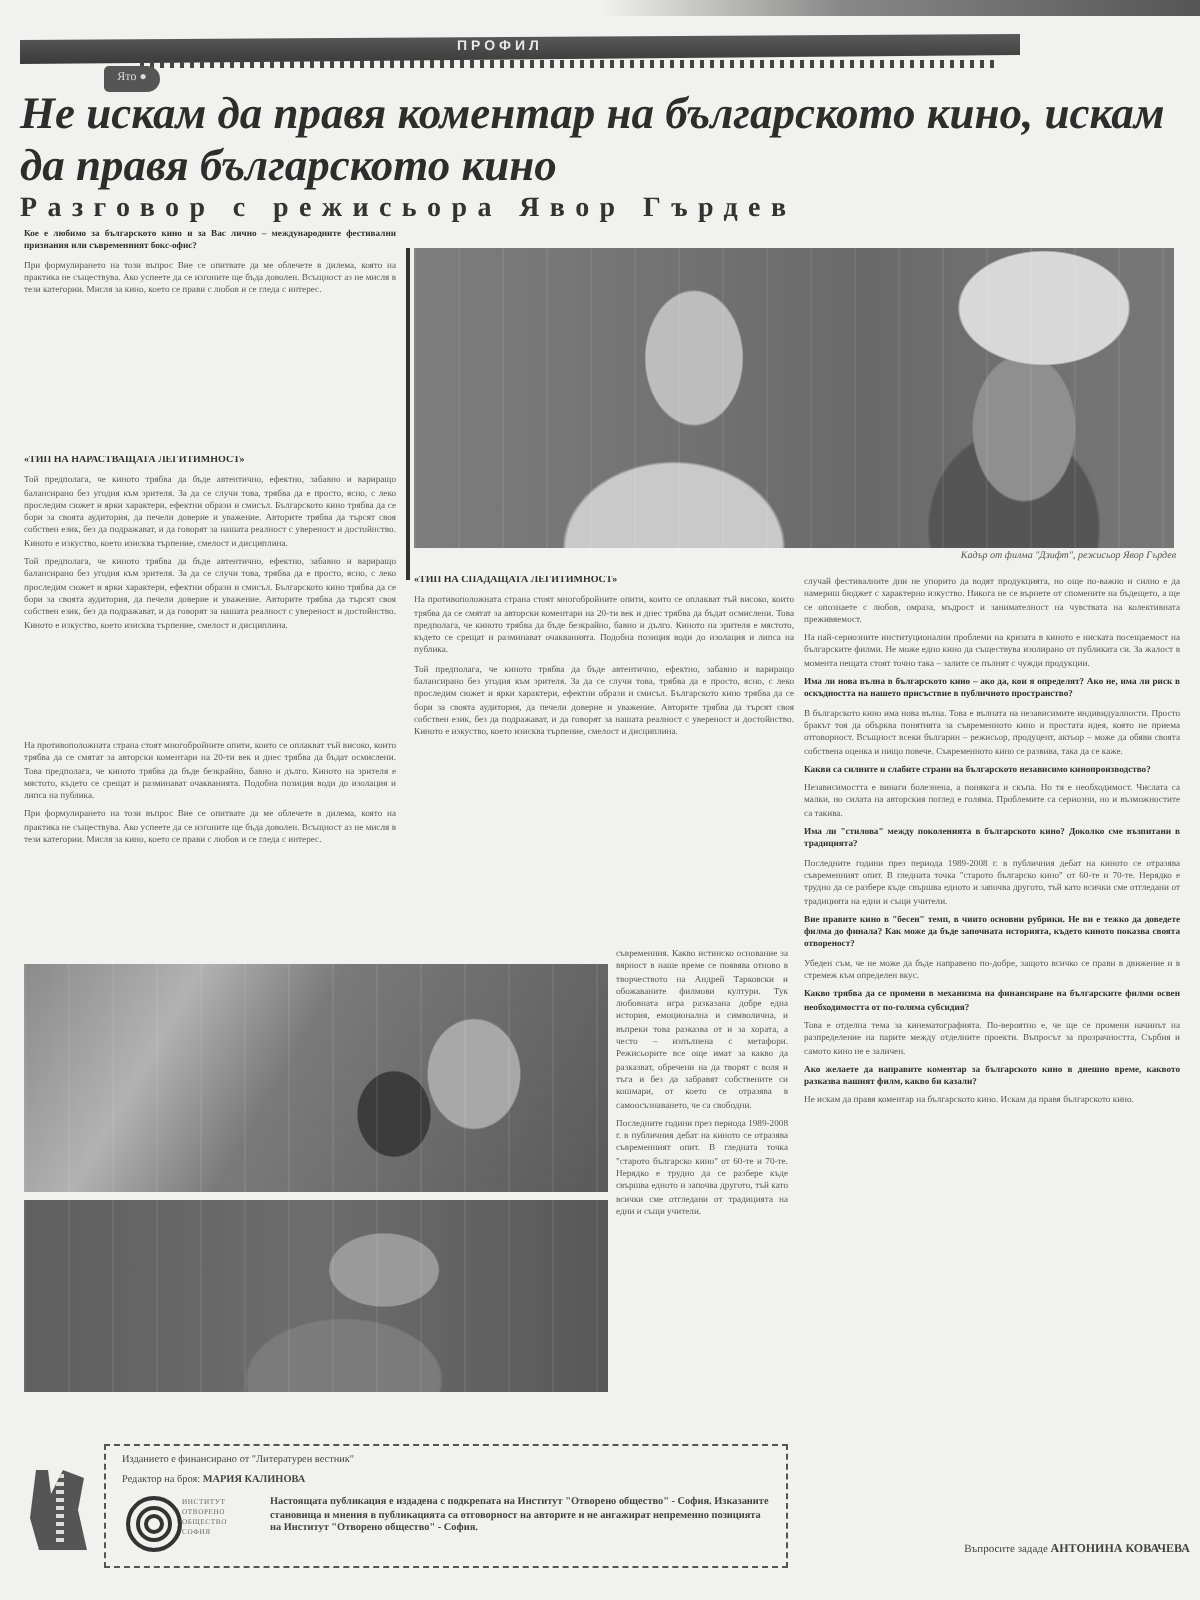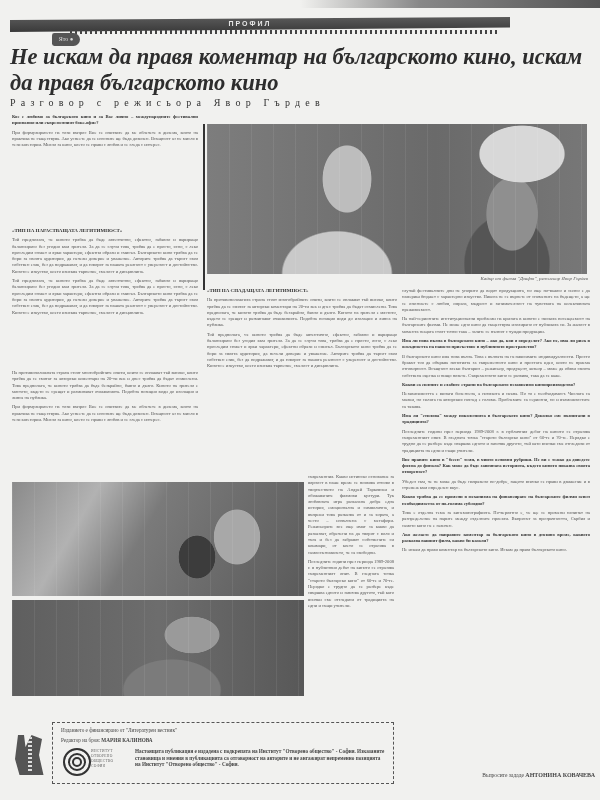--- a/index.html
+++ b/index.html
@@ -31,22 +31,22 @@
     .scan-strip {
       position: absolute; left: 300px; top: 0; width: 300px; height: 8px;
       background: linear-gradient(90deg, #f1f1ef, #888 40%, #555);
     }
     .headline {
       position: absolute; left: 10px; top: 44px; width: 585px;
       font-size: 22.5px; line-height: 26px; font-style: italic; font-weight: bold;
       color: #2d2d2d;
     }
     .subheadline {
-      position: absolute; left: 10px; top: 97px; font-size: 10px;
-      letter-spacing: 5.2px; font-weight: normal; color: #333; text-align: center;
+      position: absolute; left: 10px; top: 97px; font-size: 14px;
+      letter-spacing: 5.2px; font-weight: bold; color: #333; text-align: center;
     }
     .col {
       position: absolute; font-size: 4.6px; line-height: 6.3px; color: #555;
       text-align: justify; overflow: hidden;
     }
     .col p { margin: 0 0 3px 0; }
     .q { font-weight: bold; color: #333; }
     .h { font-weight: bold; color: #333; font-size: 5px; }
     .photo {
       position: absolute; overflow: hidden;

